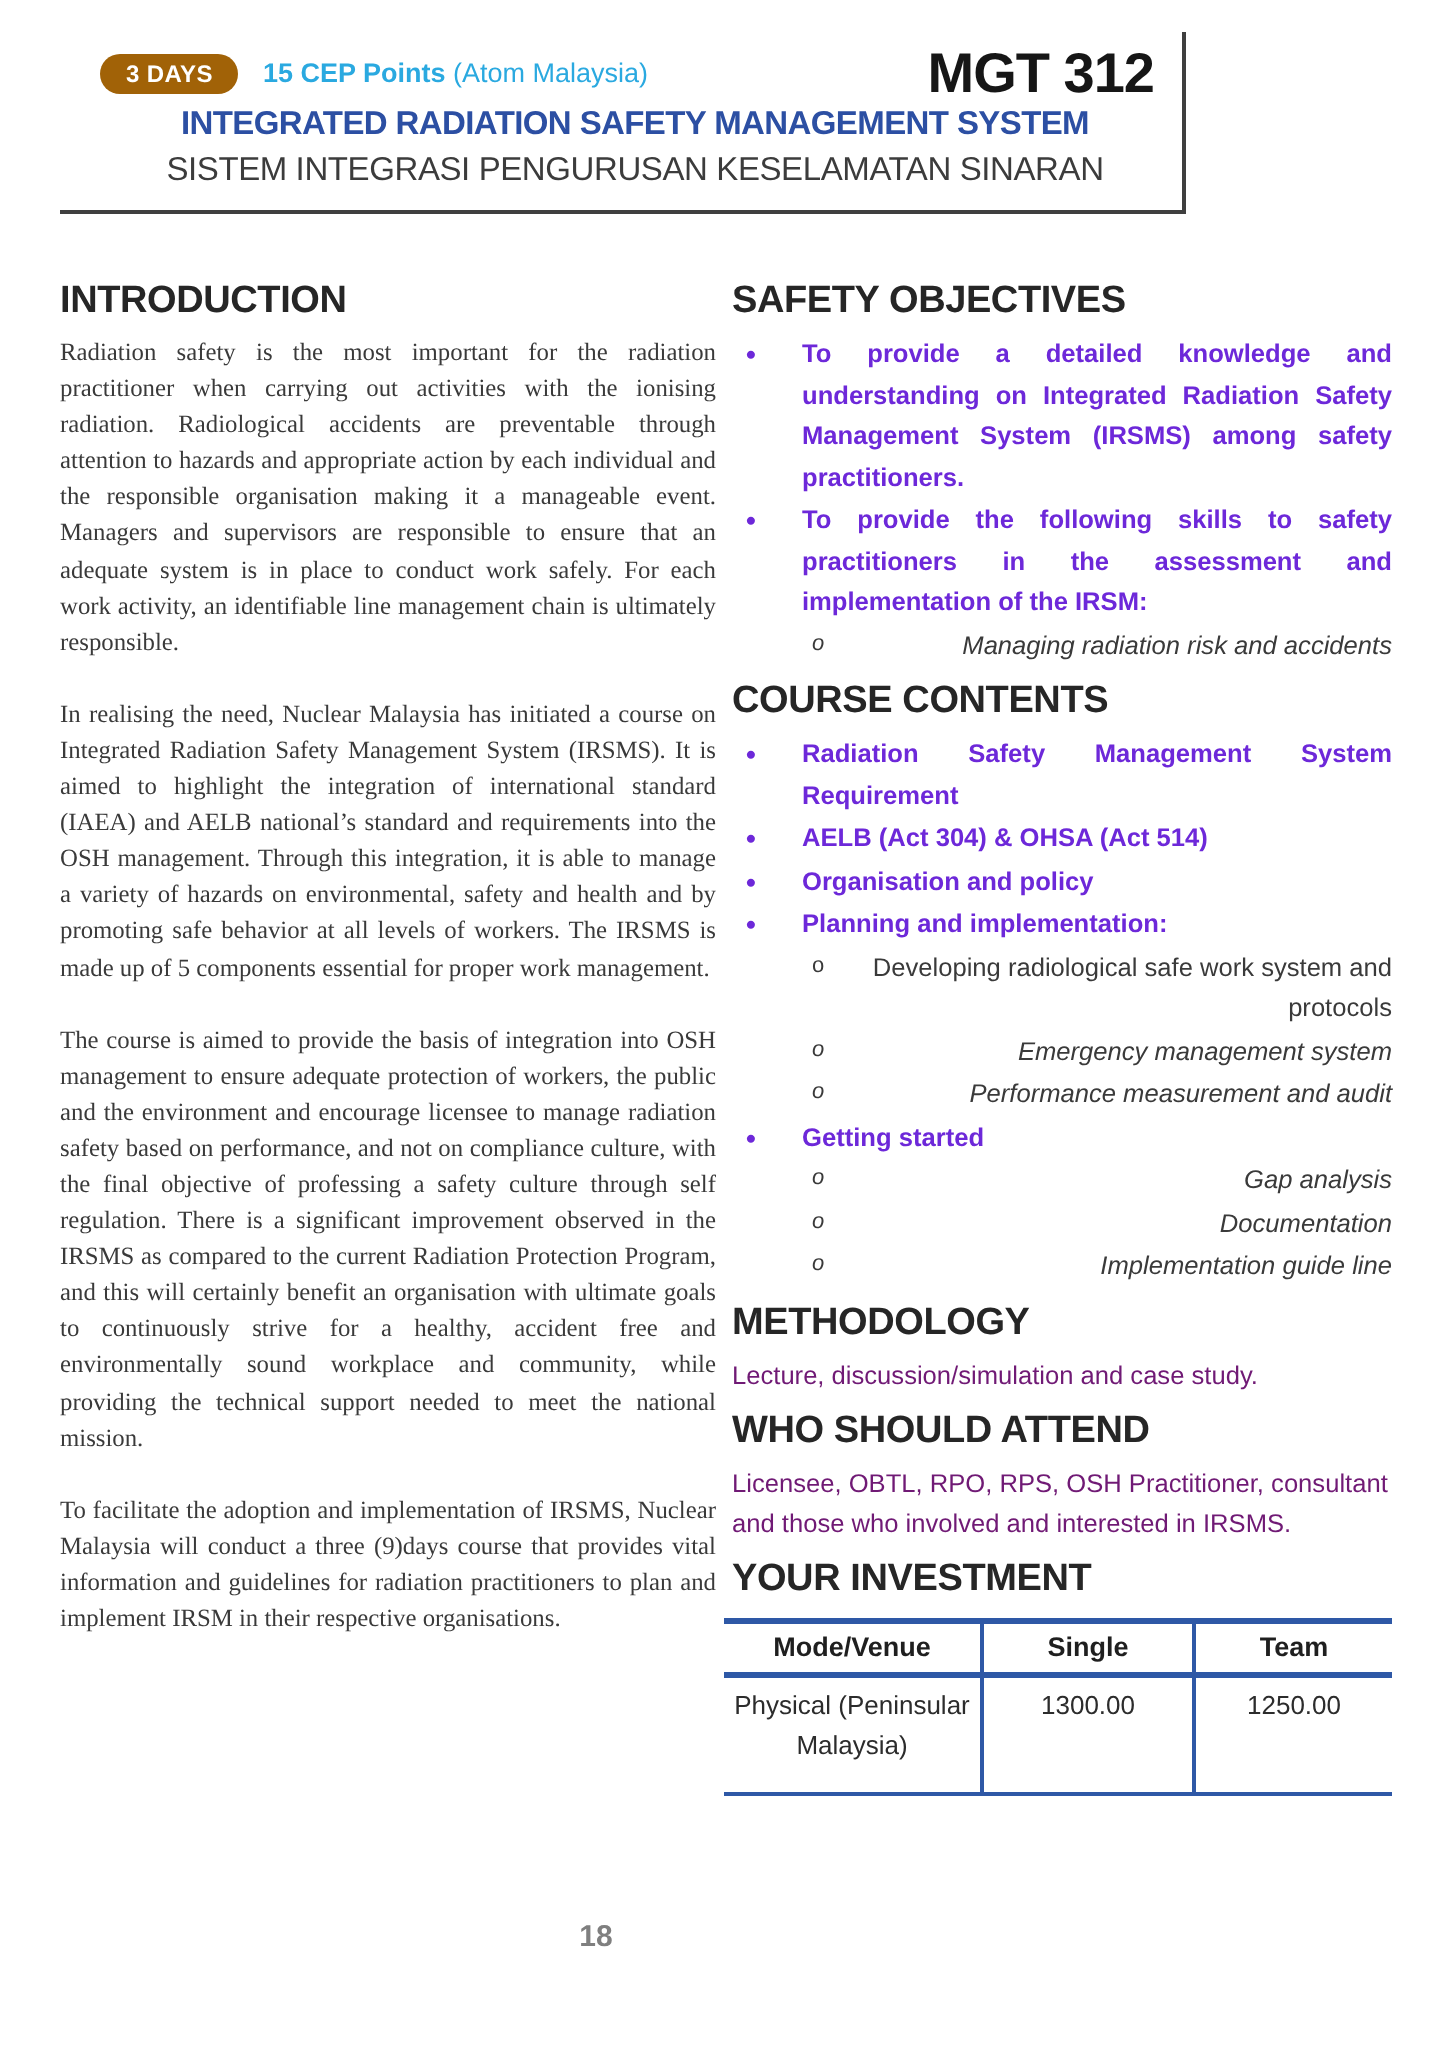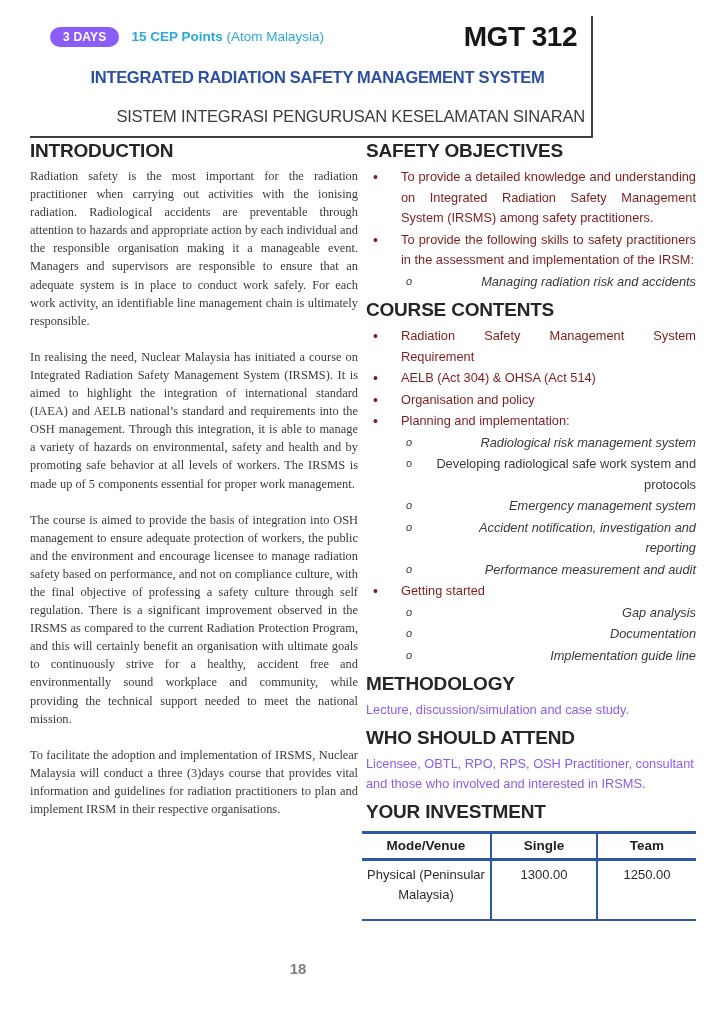--- a/index.html
+++ b/index.html
@@ -16,35 +16,35 @@
     display:flex; align-items:stretch;
   }
   .header-main {
     flex:0 0 563px; width:563px;
     border-right:2px solid #3f3f3f;
     border-bottom:2px solid #3f3f3f;
     padding:6px 6px 10px 20px;
   }
   .header-row1 { display:flex; align-items:center; gap:12px; }
   .badge {
-    background:#8b5cf6; color:#ffffff; font-weight:bold; font-size:12px;
+    background:#a16207; color:#ffffff; font-weight:bold; font-size:12px;
     padding:3px 13px; border-radius:12px; letter-spacing:0.2px; white-space:nowrap;
   }
   .cep { font-size:13.5px; color:#2aa9e0; white-space:nowrap; }
   .cep b { font-weight:bold; }
   .course-code {
     margin-left:auto; font-size:28px; font-weight:800; color:#161616;
     letter-spacing:-0.5px; line-height:1.05; padding-right:8px;
   }
   .course-title {
-    margin-top:17px; text-align:center; color:#2c4fa3; font-weight:bold;
+    margin-top:2px; text-align:center; color:#2c4fa3; font-weight:bold;
     font-size:16.5px; letter-spacing:-0.3px; white-space:nowrap;
   }
   .course-subtitle {
-    margin-top:20px; text-align:right; color:#3c3c3c;
+    margin-top:4px; text-align:center; color:#3c3c3c;
     font-size:16.5px; letter-spacing:-0.2px; white-space:nowrap;
   }
   .logo { padding:4px 0 0 14px; line-height:1; }
   .logo-mgt { font-size:31px; font-weight:bold; color:#2f3337; letter-spacing:0px; transform:scaleX(0.82); transform-origin:left; }
   .logo-l2 { font-size:11.5px; font-weight:bold; color:#2f3337; margin-top:3px; letter-spacing:0.2px; transform:scaleX(0.92); transform-origin:left;}
   .logo-l3 { font-size:11.5px; font-weight:bold; color:#2f3337; margin-top:2px; letter-spacing:2.2px; transform:scaleX(0.92); transform-origin:left;}
   .logo-l4 { font-size:8px; color:#a5a8ab; margin-top:3px; }
 
   
   .col { position:absolute; top:140px; }
@@ -55,25 +55,25 @@
     font-size:19px; font-weight:bold; color:#262626;
     letter-spacing:-0.2px; margin-bottom:5px;
   }
   .col-right h2.sec { margin-top:7px; }
   .col-right h2.sec:first-child { margin-top:0; }
 
   p.body-text {
     font-size:12.4px; line-height:18.1px; text-align:justify;
     color:#3a3a3a; margin-bottom:18px;font-family:Liberation Serif, serif;
   }
-  .plain-text { font-size:12.8px; line-height:20px; color:#8b5cf6; }
+  .plain-text { font-size:12.8px; line-height:20px; color:#701a75; }
 
   
   .bullet { position:relative; padding-left:35px; font-size:12.8px;
-            line-height:20.5px; text-align:justify; color:#7f1d1d; margin-bottom:1px; }
+            line-height:20.5px; text-align:justify; color:#6d28d9; margin-bottom:1px;font-weight:bold; }
   .bullet::before { content:"\2022"; position:absolute; left:7px; top:0; font-size:14px; }
   .sub { position:relative; padding-left:68px; font-size:12.8px;
          line-height:20.5px; color:#3a3a3a; margin:1px 0; text-align:right; }
   .sub::before { content:"o"; position:absolute; left:40px; top:-1px; font-size:11px; color:#3a3a3a; }
   .italic { font-style:italic; }
 
   
   table.invest {
     width:334px; margin-left:-4px; margin-top:8px; border-collapse:collapse;
     border-top:3px solid #2e58a6; border-bottom:2px solid #2e58a6;
@@ -110,38 +110,36 @@
       <div class="course-title">INTEGRATED RADIATION SAFETY MANAGEMENT SYSTEM</div>
       <div class="course-subtitle">SISTEM INTEGRASI PENGURUSAN KESELAMATAN SINARAN</div>
     </div>
   </div>
 
   <div class="col col-left">
     <h2 class="sec">INTRODUCTION</h2>
     <p class="body-text">Radiation safety is the most important for the radiation practitioner when carrying out activities with the ionising radiation. Radiological accidents are preventable through attention to hazards and appropriate action by each individual and the responsible organisation making it a manageable event. Managers and supervisors are responsible to ensure that an adequate system is in place to conduct work safely. For each work activity, an identifiable line management chain is ultimately responsible.</p>
     <p class="body-text">In realising the need, Nuclear Malaysia has initiated a course on Integrated Radiation Safety Management System (IRSMS). It is aimed to highlight the integration of international standard (IAEA) and AELB national’s standard and requirements into the OSH management. Through this integration, it is able to manage a variety of hazards on environmental, safety and health and by promoting safe behavior at all levels of workers. The IRSMS is made up of 5 components essential for proper work management.</p>
     <p class="body-text">The course is aimed to provide the basis of integration into OSH management to ensure adequate protection of workers, the public and the environment and encourage licensee to manage radiation safety based on performance, and not on compliance culture, with the final objective of professing a safety culture through self regulation. There is a significant improvement observed in the IRSMS as compared to the current Radiation Protection Program, and this will certainly benefit an organisation with ultimate goals to continuously strive for a healthy, accident free and environmentally sound workplace and community, while providing the technical support needed to meet the national mission.</p>
-    <p class="body-text">To facilitate the adoption and implementation of IRSMS, Nuclear Malaysia will conduct a three (3)days course that provides vital information and guidelines for radiation practitioners to plan and implement IRSM in their respective organisations.</p>
+    <p class="body-text">To facilitate the adoption and implementation of IRSMS, Nuclear Malaysia will conduct a three (9)days course that provides vital information and guidelines for radiation practitioners to plan and implement IRSM in their respective organisations.</p>
   </div>
 
   <div class="col col-right">
     <h2 class="sec">SAFETY OBJECTIVES</h2>
     <div class="bullet">To provide a detailed knowledge and understanding on Integrated Radiation Safety Management System (IRSMS) among safety practitioners.</div>
     <div class="bullet">To provide the following skills to safety practitioners in the assessment and implementation of the IRSM:</div>
     <div class="sub italic">Managing radiation risk and accidents</div>
 
     <h2 class="sec">COURSE CONTENTS</h2>
     <div class="bullet">Radiation Safety Management System Requirement</div>
     <div class="bullet">AELB (Act 304) &amp; OHSA (Act 514)</div>
     <div class="bullet">Organisation and policy</div>
     <div class="bullet">Planning and implementation:</div>
-    <div class="sub italic">Radiological risk management system</div>
     <div class="sub">Developing radiological safe work system and protocols</div>
     <div class="sub italic">Emergency management system</div>
-    <div class="sub italic">Accident notification, investigation and reporting</div>
     <div class="sub italic">Performance measurement and audit</div>
     <div class="bullet">Getting started</div>
     <div class="sub italic">Gap analysis</div>
     <div class="sub italic">Documentation</div>
     <div class="sub italic">Implementation guide line</div>
 
     <h2 class="sec">METHODOLOGY</h2>
     <div class="plain-text">Lecture, discussion/simulation and case study.</div>
 
     <h2 class="sec">WHO SHOULD ATTEND</h2>

